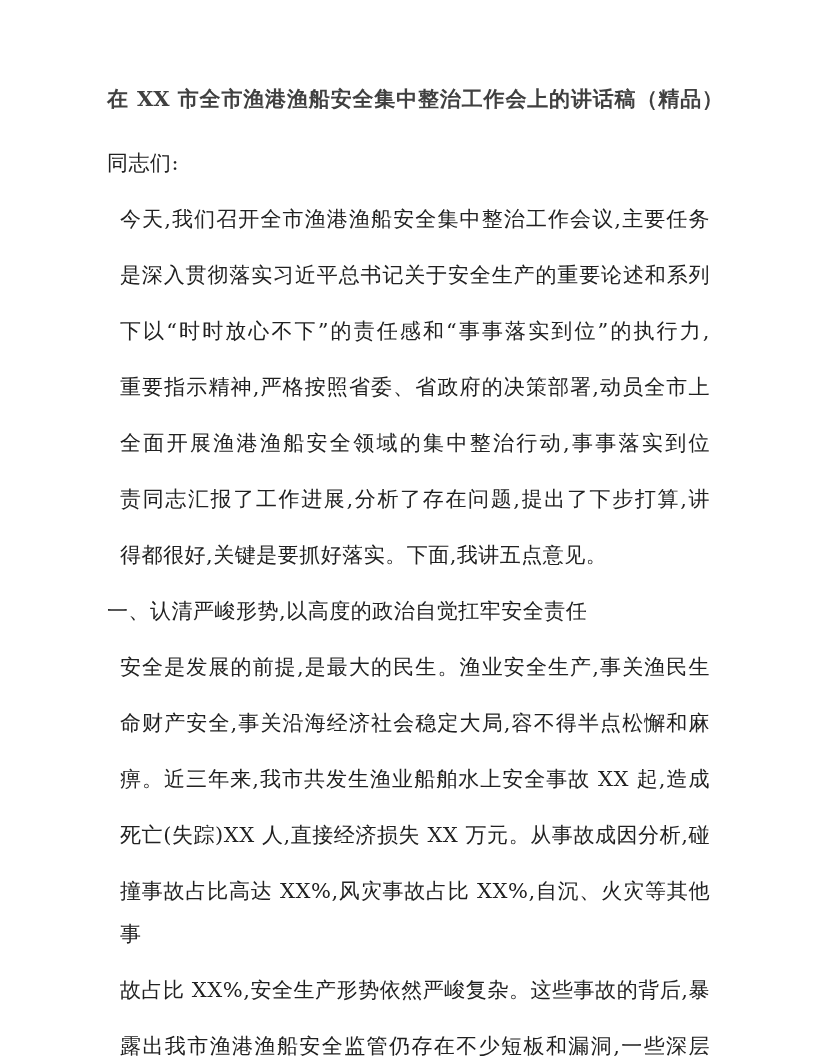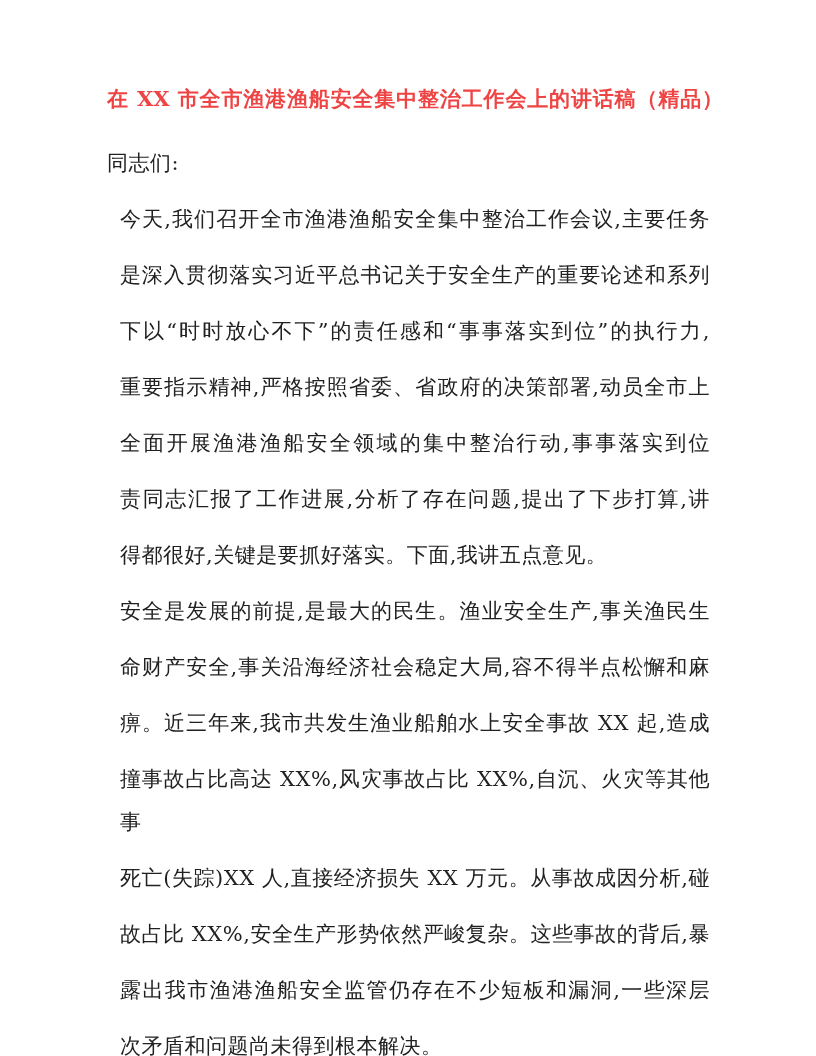--- a/index.html
+++ b/index.html
@@ -19,21 +19,21 @@
   }
   .doc {
     box-sizing: border-box;
     width: 100%;
     padding: 82px 93px 0 107px;
   }
   .title {
     font-size: 21px;
     line-height: 34px;
     font-weight: 700;
-    color: #ef4444;
+    color: #404040;
     margin: 0 0 26px 0;
     text-align: justify;
     text-align-last: justify;
   }
   .line {
     font-size: 21px;
     line-height: 43px;
     margin: 13px;
     text-align: justify;
     text-align-last: justify;
@@ -72,26 +72,27 @@
     <div class="paragraph">
       <p class="line">今天,我们召开全市渔港渔船安全集中整治工作会议,主要任务</p>
       <p class="line">是深入贯彻落实习近平总书记关于安全生产的重要论述和系列</p>
       <p class="line">下以“时时放心不下”的责任感和“事事落实到位”的执行力,</p>
       <p class="line">重要指示精神,严格按照省委、省政府的决策部署,动员全市上</p>
       <p class="line">全面开展渔港渔船安全领域的集中整治行动,事事落实到位</p>
       <p class="line">责同志汇报了工作进展,分析了存在问题,提出了下步打算,讲</p>
       <p class="line left">得都很好,关键是要抓好落实。下面,我讲五点意见。</p>
     </div>
 
+    <h2 class="heading">一、认清严峻形势,以高度的政治自觉扛牢安全责任</h2>
 
     <div class="paragraph">
       <p class="line">安全是发展的前提,是最大的民生。渔业安全生产,事关渔民生</p>
       <p class="line">命财产安全,事关沿海经济社会稳定大局,容不得半点松懈和麻</p>
       <p class="line">痹。近三年来,我市共发生渔业船舶水上安全事故 XX 起,造成</p>
+      <p class="line">死亡(失踪)XX 人,直接经济损失 XX 万元。从事故成因分析,碰</p>
       <p class="line">撞事故占比高达 XX%,风灾事故占比 XX%,自沉、火灾等其他事</p>
-      <p class="line">死亡(失踪)XX 人,直接经济损失 XX 万元。从事故成因分析,碰</p>
       <p class="line">故占比 XX%,安全生产形势依然严峻复杂。这些事故的背后,暴</p>
       <p class="line">露出我市渔港渔船安全监管仍存在不少短板和漏洞,一些深层</p>
       <p class="line left">次矛盾和问题尚未得到根本解决。</p>
     </div>
 
   </div>
 </div>
 
 </body></html>

